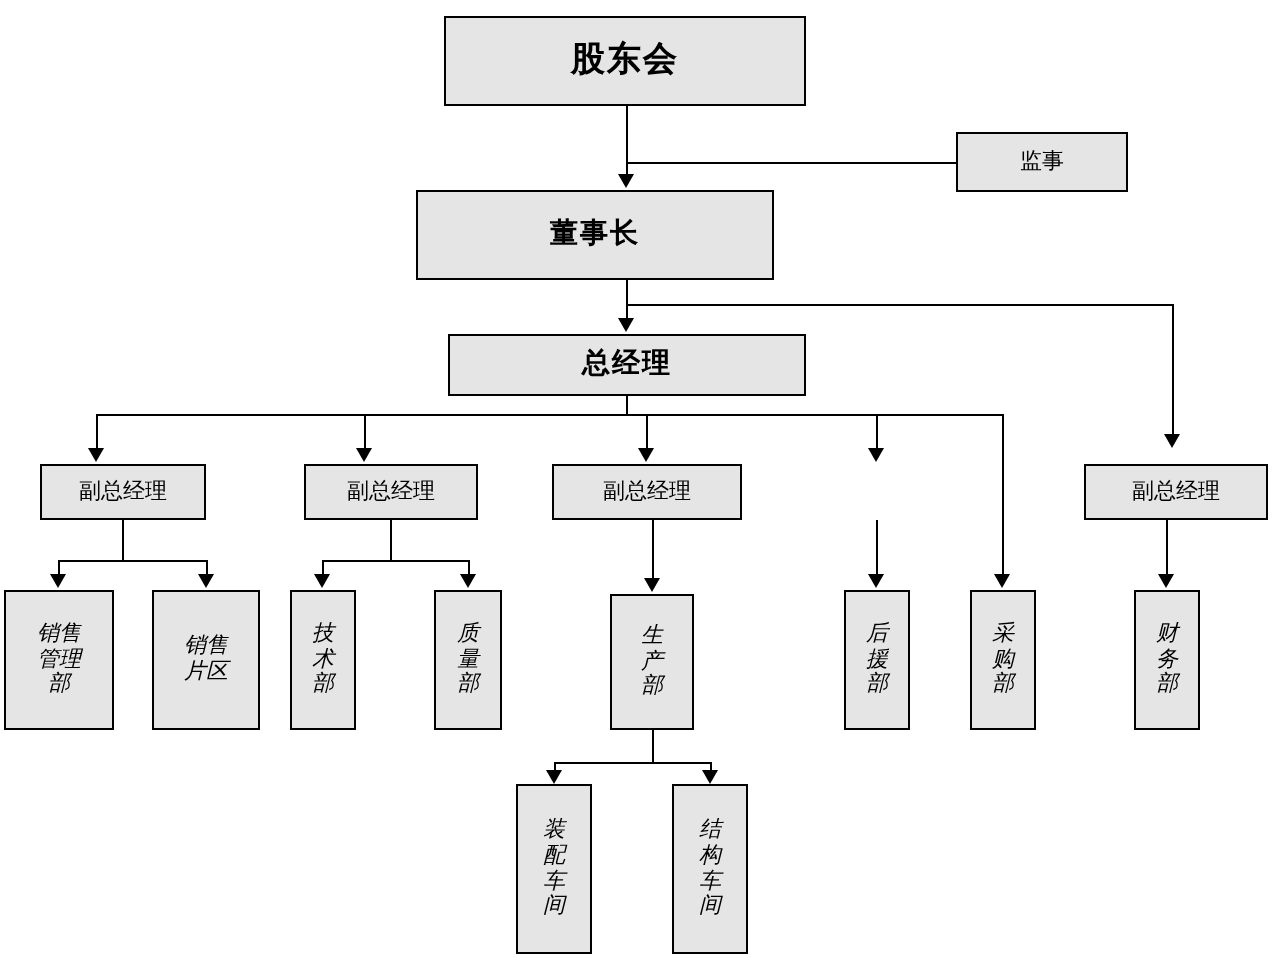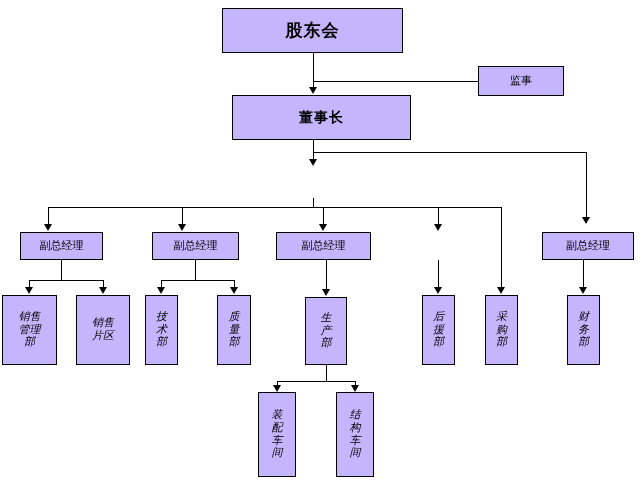--- a/index.html
+++ b/index.html
@@ -1,18 +1,18 @@
 <!DOCTYPE html>
 <html><head>
 <meta charset="utf-8">
 <style>
   html,body{margin:0;padding:0;background:#ffffff;}
   body{font-family:"DejaVu Sans","Liberation Sans",sans-serif;}
   #chart{position:relative;width:643px;height:490px;background:#ffffff;overflow:hidden;}
-  .node{position:absolute;box-sizing:border-box;border:1px solid #000000;background:#c4b5fd;
+  .node{position:absolute;box-sizing:border-box;border:1px solid #000000;background:#e5e5e5;
         display:flex;align-items:center;justify-content:center;text-align:center;color:#000000;}
   .node .lbl{display:block;line-height:1.18;white-space:pre-line;}
   .n-top .lbl{font-size:17px;font-weight:bold;letter-spacing:1px;}
   .n-mid .lbl{font-size:14px;font-weight:bold;letter-spacing:1px;}
   .n-mgr .lbl{font-size:11px;}
   .n-dept .lbl{font-size:11px;font-style:italic;}
   .n-small .lbl{font-size:11px;}
   .ln{position:absolute;background:#000000;}
   .ln.h{height:1px;}
   .ln.v{width:1px;}
@@ -25,24 +25,27 @@
 <div id="chart">
 
   <div class="node n-top" style="left:222px;top:8px;width:181px;height:45px;">
     <span class="lbl">股东会</span>
   </div>
 
   <div class="node n-small" style="left:478px;top:66px;width:86px;height:30px;">
     <span class="lbl">监事</span>
   </div>
 
-  <div class="node n-mid" style="left:232px;top:95px;width:179px;height:45px;">
+  <div class="node n-mid" style="left:208px;top:95px;width:179px;height:45px;">
     <span class="lbl">董事长</span>
   </div>
 
+  <div class="node n-mid" style="left:224px;top:167px;width:179px;height:31px;">
+    <span class="lbl">总经理</span>
+  </div>
 
   <div class="node n-mgr" style="left:20px;top:232px;width:83px;height:28px;">
     <span class="lbl">副总经理</span>
   </div>
   <div class="node n-mgr" style="left:152px;top:232px;width:87px;height:28px;">
     <span class="lbl">副总经理</span>
   </div>
   <div class="node n-mgr" style="left:276px;top:232px;width:95px;height:28px;">
     <span class="lbl">副总经理</span>
   </div>

